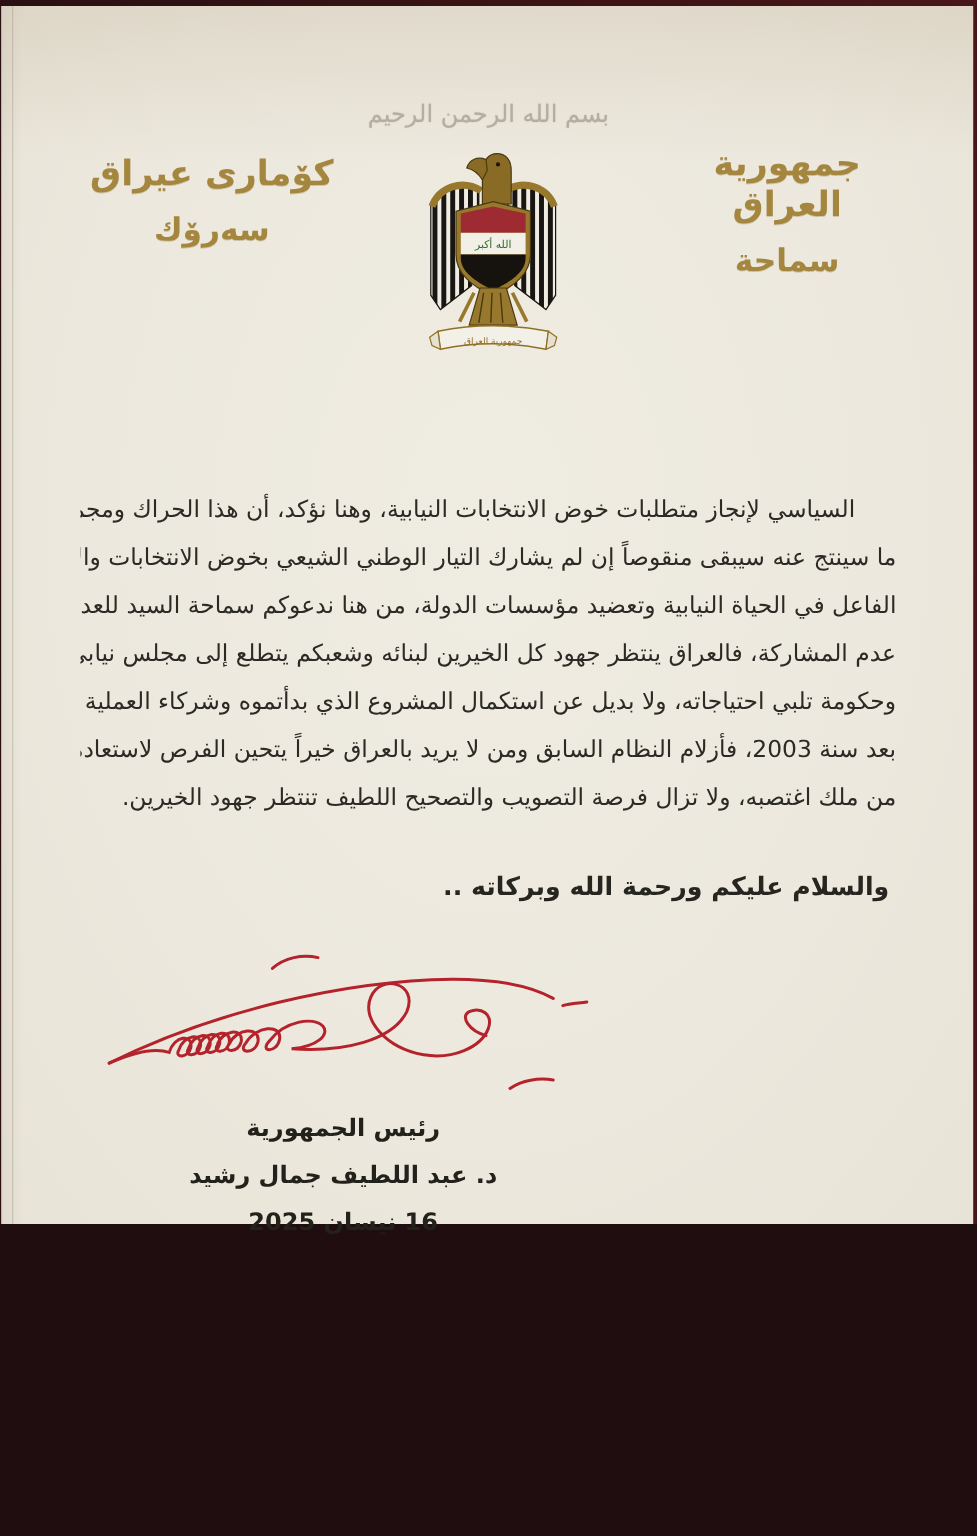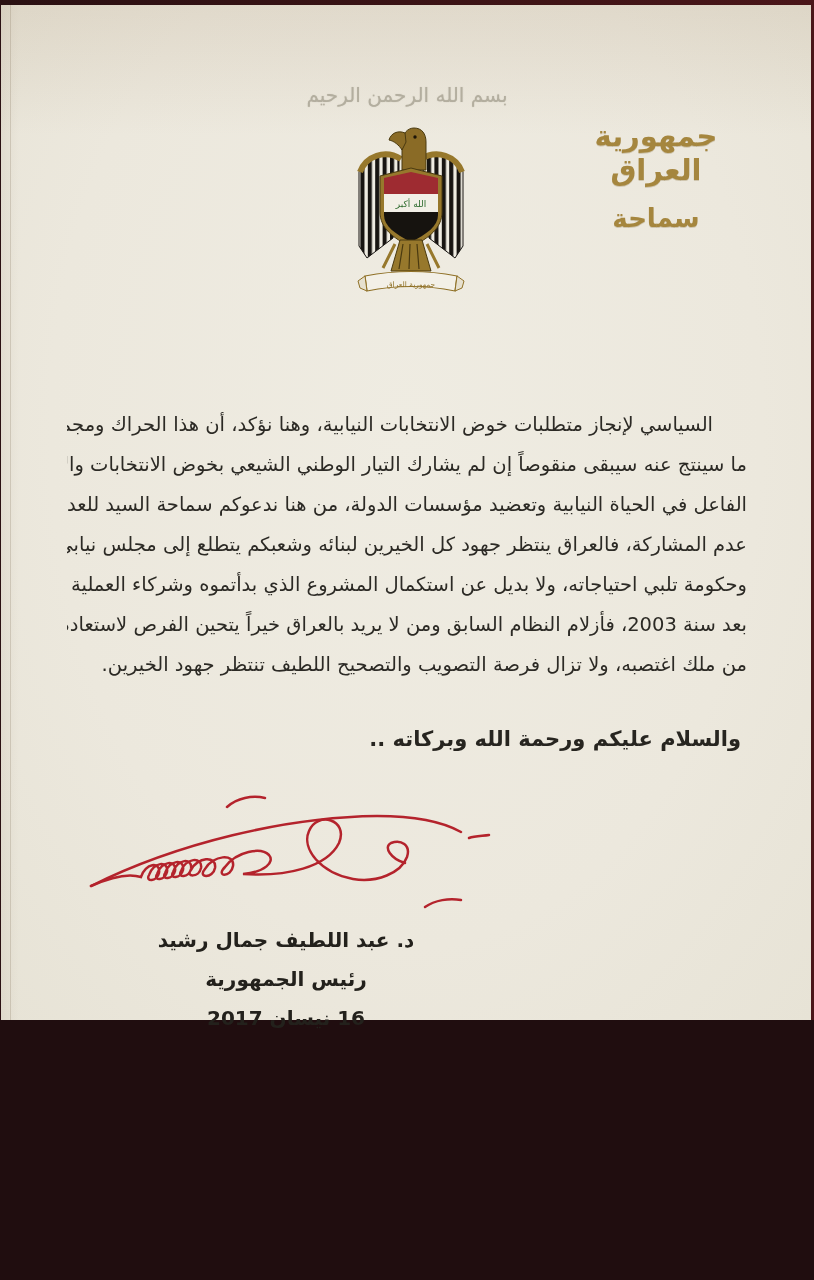--- a/index.html
+++ b/index.html
@@ -65,20 +65,24 @@
 <div class="photo">
   <div class="paper">
 
     <div class="bismillah">بسم الله الرحمن الرحيم</div>
 
     <div class="head-right">
       <div class="gold-l1">جمهورية العراق</div>
       <div class="gold-l2">سماحة</div>
     </div>
 
+    <div class="head-left">
+      <div class="gold-l1">كۆمارى عيراق</div>
+      <div class="gold-l2">سەرۆك</div>
+    </div>
 
     <svg class="emblem" viewBox="0 0 116 172">
       <defs>
         <pattern id="stripes" width="7.4" height="10" patternUnits="userSpaceOnUse">
           <rect width="7.4" height="10" fill="#efece2"></rect>
           <rect width="4.1" height="10" fill="#181512"></rect>
         </pattern>
       </defs>
 
       <g>
@@ -147,19 +151,19 @@
                  C272 34 240 26 232 46
                  C224 64 244 88 276 94
                  C300 98 324 88 330 72
                  C334 60 324 54 314 58
                  C306 62 314 74 328 78"></path>
         <path d="M348 122 C358 115 372 113 384 115"></path>
       </g>
     </svg>
 
     <div class="signer">
+      <div>رئيس الجمهورية</div>
       <div>د. عبد اللطيف جمال رشيد</div>
-      <div>رئيس الجمهورية</div>
-      <div>16 نيسان 2017</div>
+      <div>16 نيسان 2025</div>
     </div>
 
   </div>
 </div>
 
 </body></html>

